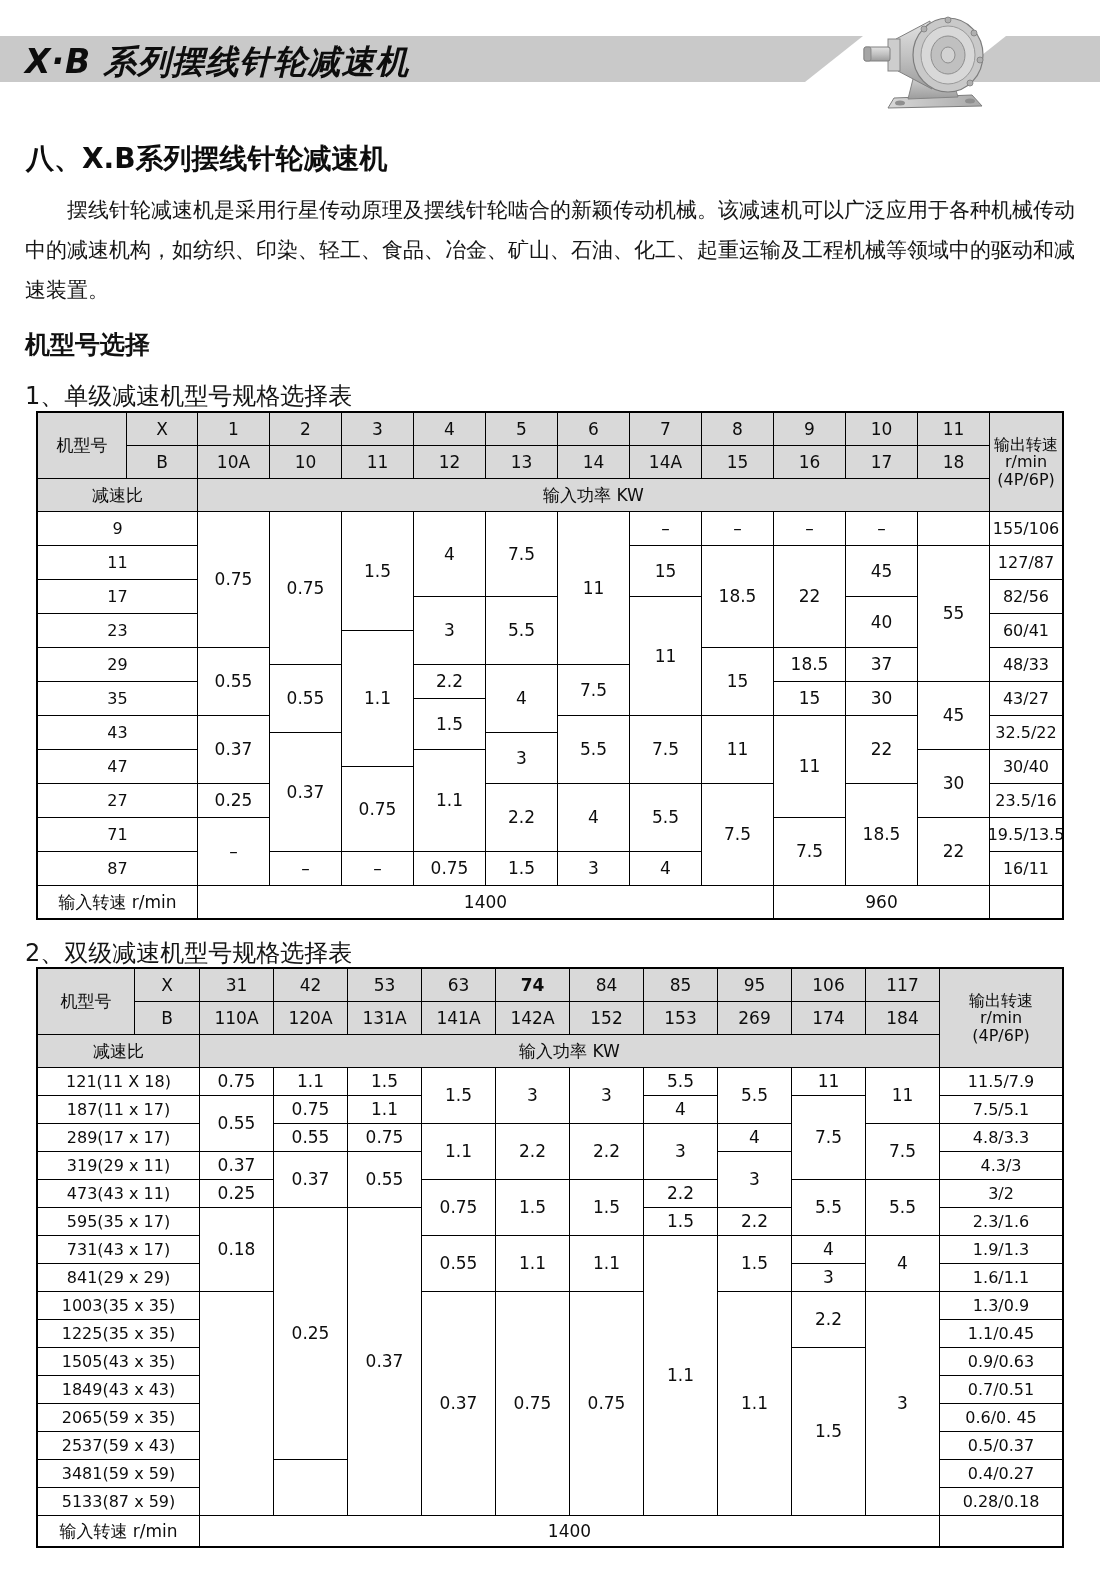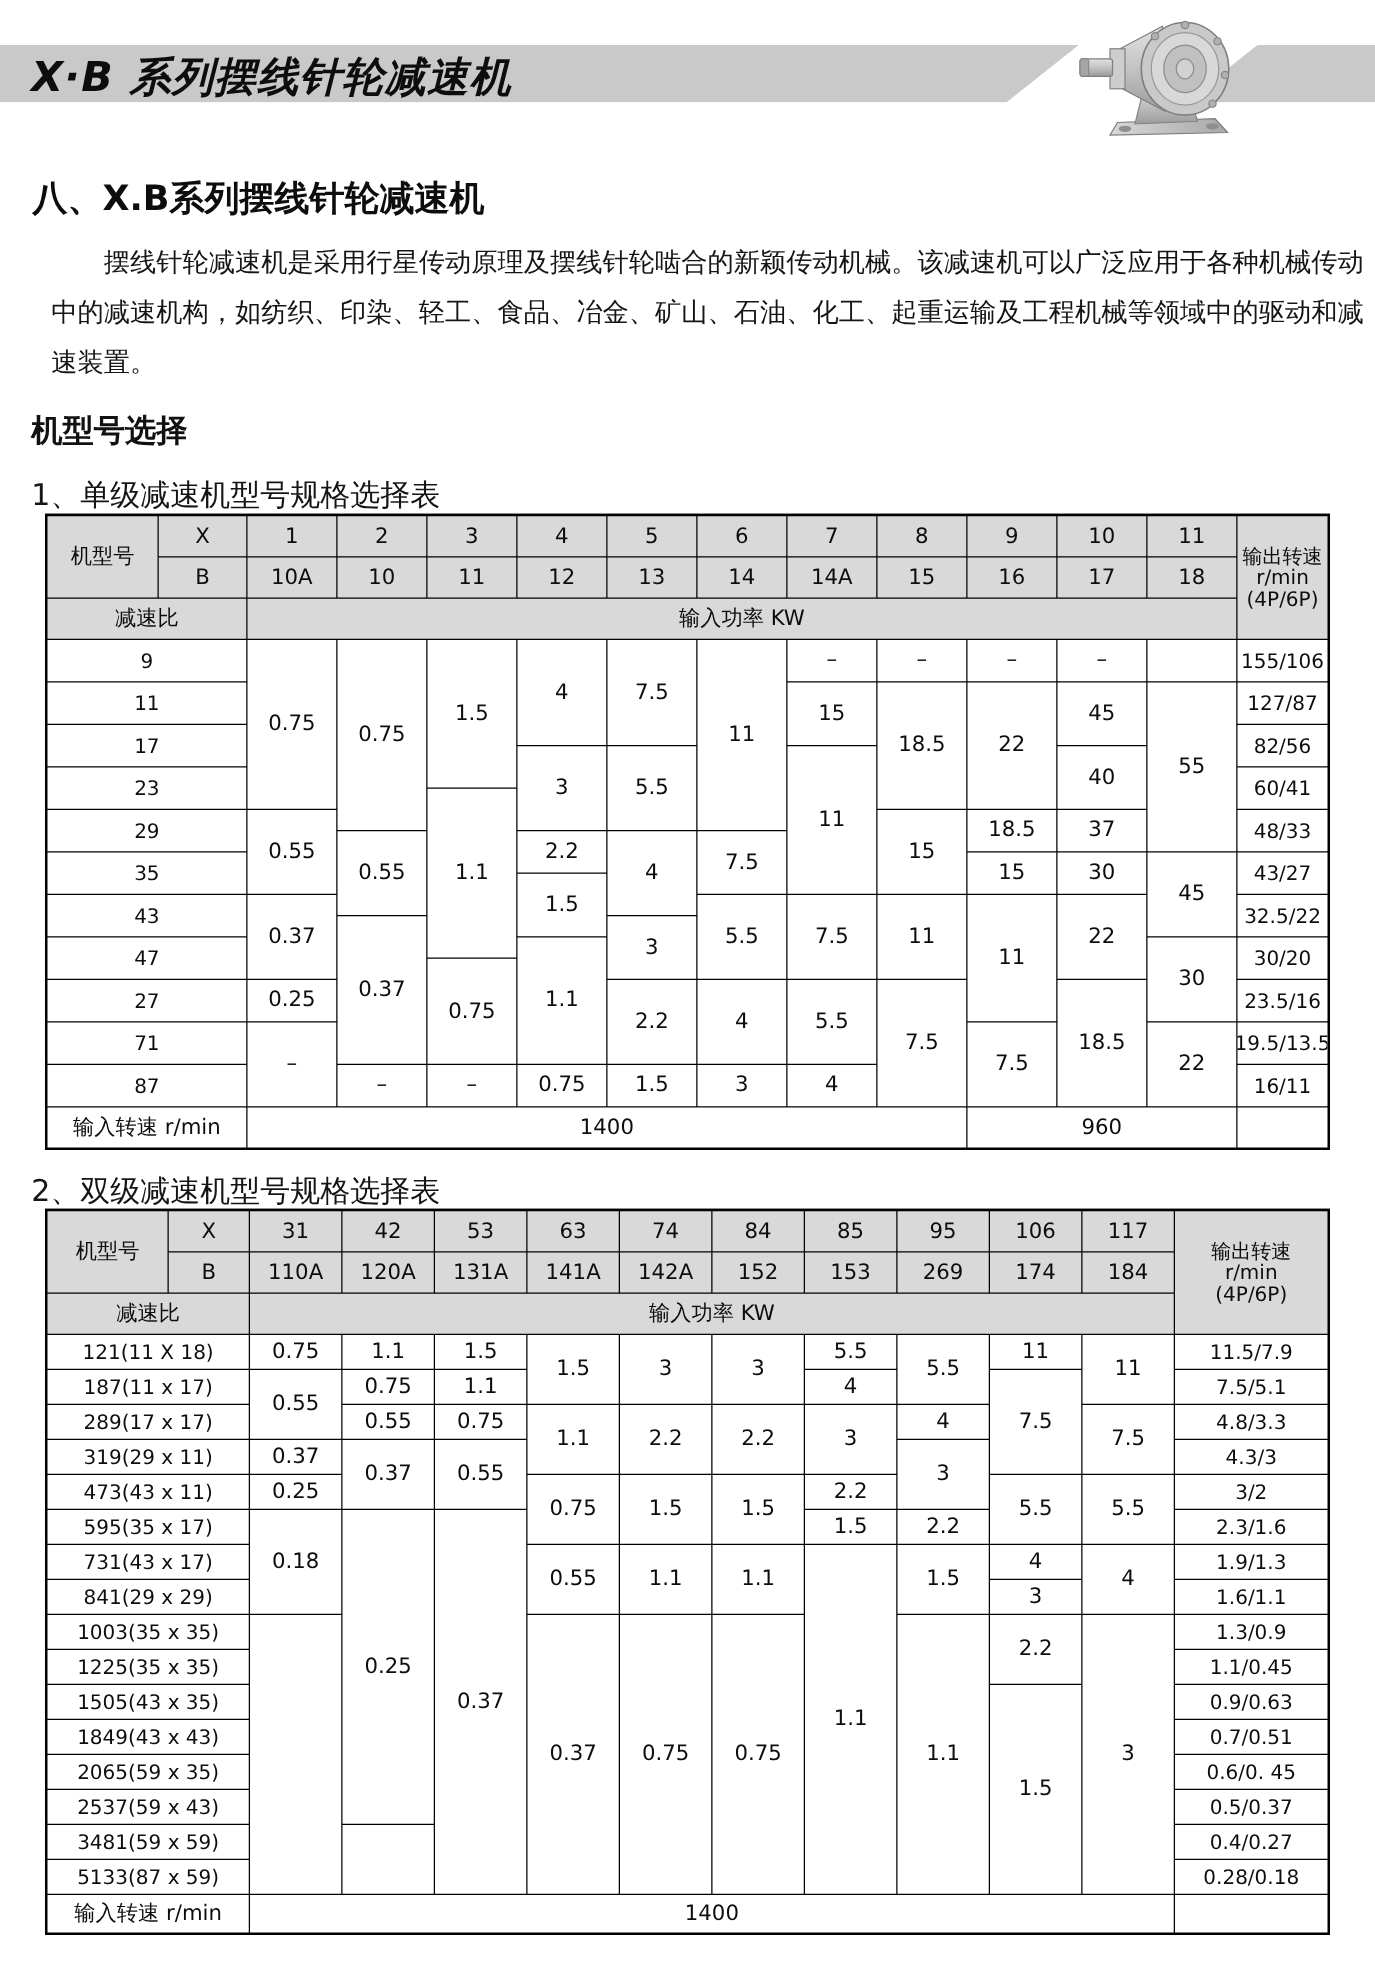--- a/index.html
+++ b/index.html
@@ -27,21 +27,21 @@
     font-size:33px;font-weight:bold;font-style:italic;
     letter-spacing:1px;white-space:nowrap;color:#0d0d0d;
   }
   .gear{position:absolute;left:858px;top:5px;width:132px;height:108px;}
   
   .heading{
     position:absolute;left:26px;top:140px;
     font-size:28px;font-weight:bold;white-space:nowrap;color:#0d0d0d;
   }
   .intro{position:absolute;left:25px;top:190px;width:1060px;font-size:21px;color:#151515;}
-  .intro-line{white-space:nowrap;line-height:40px;margin-left:16px;}
+  .intro-line{white-space:nowrap;line-height:40px;}
   .intro-line.first{padding-left:42px;}
   .section-title{
     position:absolute;left:25px;top:328px;
     font-size:25px;font-weight:600;white-space:nowrap;color:#111;
   }
   .tbl-title{position:absolute;left:25px;font-size:24px;white-space:nowrap;color:#151515;}
   #t1-title{top:380px;}
   #t2-title{top:937px;}
   
   .tbl{
@@ -163,21 +163,21 @@
     <div class="cell small" style="grid-area: 20 / 1 / span 2 / span 2;">27</div>
     <div class="cell small" style="grid-area: 22 / 1 / span 2 / span 2;">71</div>
     <div class="cell small" style="grid-area: 24 / 1 / span 2 / span 2;">87</div>
     <div class="cell small" style="grid-area: 4 / 14 / span 2 / span 1;">155/106</div>
     <div class="cell small" style="grid-area: 6 / 14 / span 2 / span 1;">127/87</div>
     <div class="cell small" style="grid-area: 8 / 14 / span 2 / span 1;">82/56</div>
     <div class="cell small" style="grid-area: 10 / 14 / span 2 / span 1;">60/41</div>
     <div class="cell small" style="grid-area: 12 / 14 / span 2 / span 1;">48/33</div>
     <div class="cell small" style="grid-area: 14 / 14 / span 2 / span 1;">43/27</div>
     <div class="cell small" style="grid-area: 16 / 14 / span 2 / span 1;">32.5/22</div>
-    <div class="cell small" style="grid-area: 18 / 14 / span 2 / span 1;">30/20</div>
+    <div class="cell small" style="grid-area: 18 / 14 / span 2 / span 1;">30/40</div>
     <div class="cell small" style="grid-area: 20 / 14 / span 2 / span 1;">23.5/16</div>
     <div class="cell small" style="grid-area: 22 / 14 / span 2 / span 1;">19.5/13.5</div>
     <div class="cell small" style="grid-area: 24 / 14 / span 2 / span 1;">16/11</div>
     <div class="cell " style="grid-area: 4 / 3 / span 8 / span 1;">0.75</div>
     <div class="cell " style="grid-area: 12 / 3 / span 4 / span 1;">0.55</div>
     <div class="cell " style="grid-area: 16 / 3 / span 4 / span 1;">0.37</div>
     <div class="cell " style="grid-area: 20 / 3 / span 2 / span 1;">0.25</div>
     <div class="cell " style="grid-area: 22 / 3 / span 4 / span 1;">–</div>
     <div class="cell " style="grid-area: 4 / 4 / span 9 / span 1;">0.75</div>
     <div class="cell " style="grid-area: 13 / 4 / span 4 / span 1;">0.55</div>
@@ -241,21 +241,21 @@
 
 <div class="tbl-title" id="t2-title">2、双级减速机型号规格选择表</div>
 <div class="tbl" id="table2">
     <div class="cell hdr" style="grid-area: 1 / 1 / span 2 / span 1;">机型号</div>
     <div class="cell hdr" style="grid-area: 1 / 2 / span 1 / span 1;">X</div>
     <div class="cell hdr" style="grid-area: 2 / 2 / span 1 / span 1;">B</div>
     <div class="cell hdr" style="grid-area: 1 / 3 / span 1 / span 1;">31</div>
     <div class="cell hdr" style="grid-area: 1 / 4 / span 1 / span 1;">42</div>
     <div class="cell hdr" style="grid-area: 1 / 5 / span 1 / span 1;">53</div>
     <div class="cell hdr" style="grid-area: 1 / 6 / span 1 / span 1;">63</div>
-    <div class="cell hdr" style="grid-area: 1 / 7 / span 1 / span 1;">74</div>
+    <div class="cell hdr" style="grid-area: 1 / 7 / span 1 / span 1; font-weight: bold;">74</div>
     <div class="cell hdr" style="grid-area: 1 / 8 / span 1 / span 1;">84</div>
     <div class="cell hdr" style="grid-area: 1 / 9 / span 1 / span 1;">85</div>
     <div class="cell hdr" style="grid-area: 1 / 10 / span 1 / span 1;">95</div>
     <div class="cell hdr" style="grid-area: 1 / 11 / span 1 / span 1;">106</div>
     <div class="cell hdr" style="grid-area: 1 / 12 / span 1 / span 1;">117</div>
     <div class="cell hdr" style="grid-area: 2 / 3 / span 1 / span 1;">110A</div>
     <div class="cell hdr" style="grid-area: 2 / 4 / span 1 / span 1;">120A</div>
     <div class="cell hdr" style="grid-area: 2 / 5 / span 1 / span 1;">131A</div>
     <div class="cell hdr" style="grid-area: 2 / 6 / span 1 / span 1;">141A</div>
     <div class="cell hdr" style="grid-area: 2 / 7 / span 1 / span 1;">142A</div>

